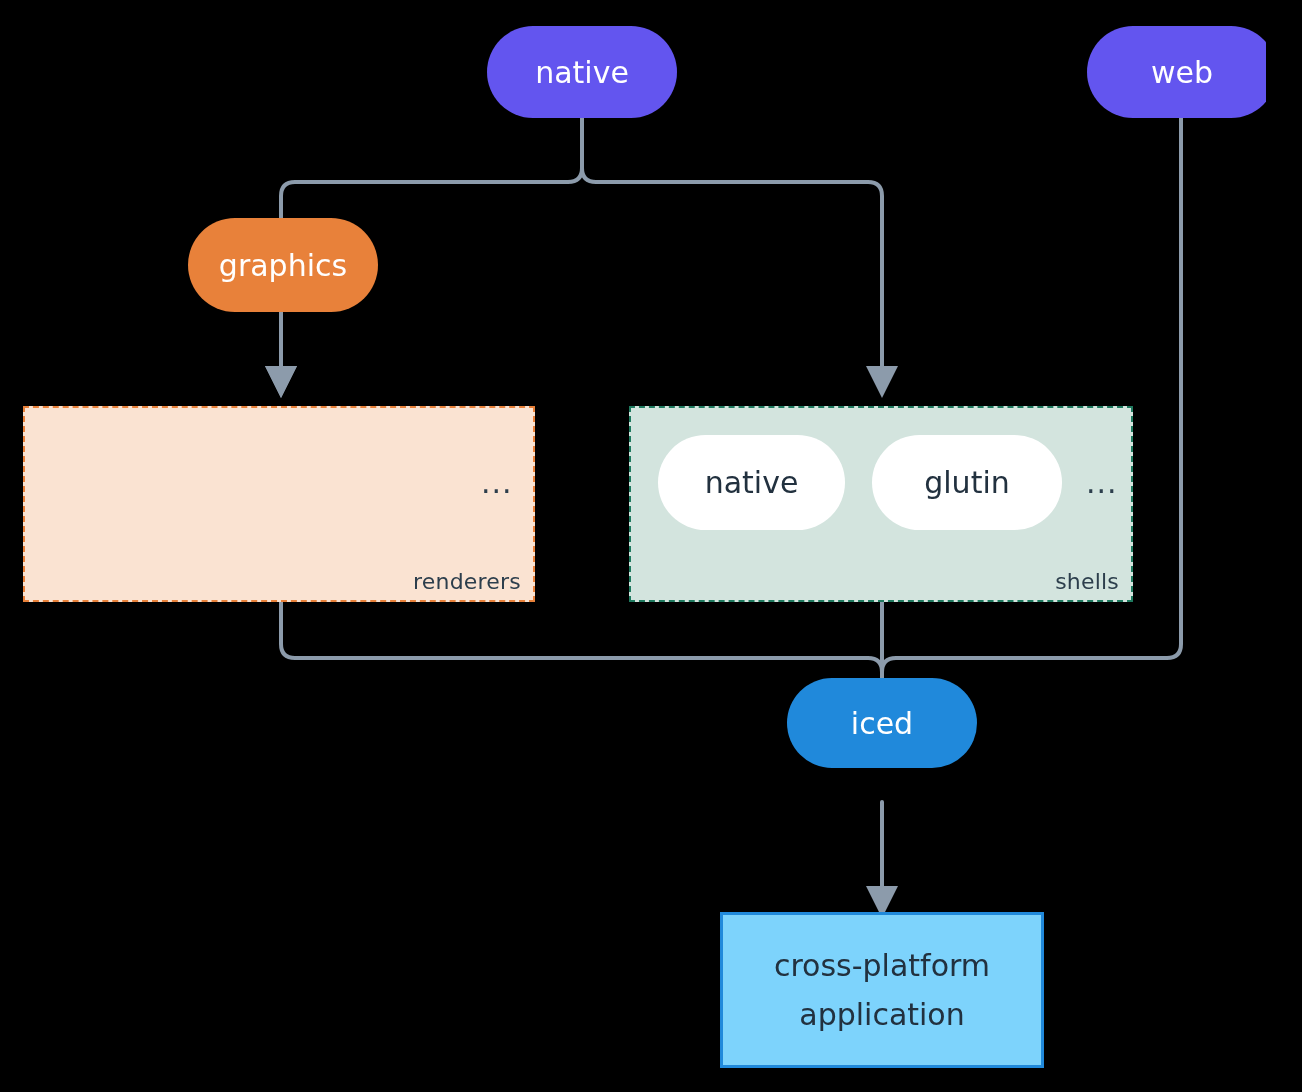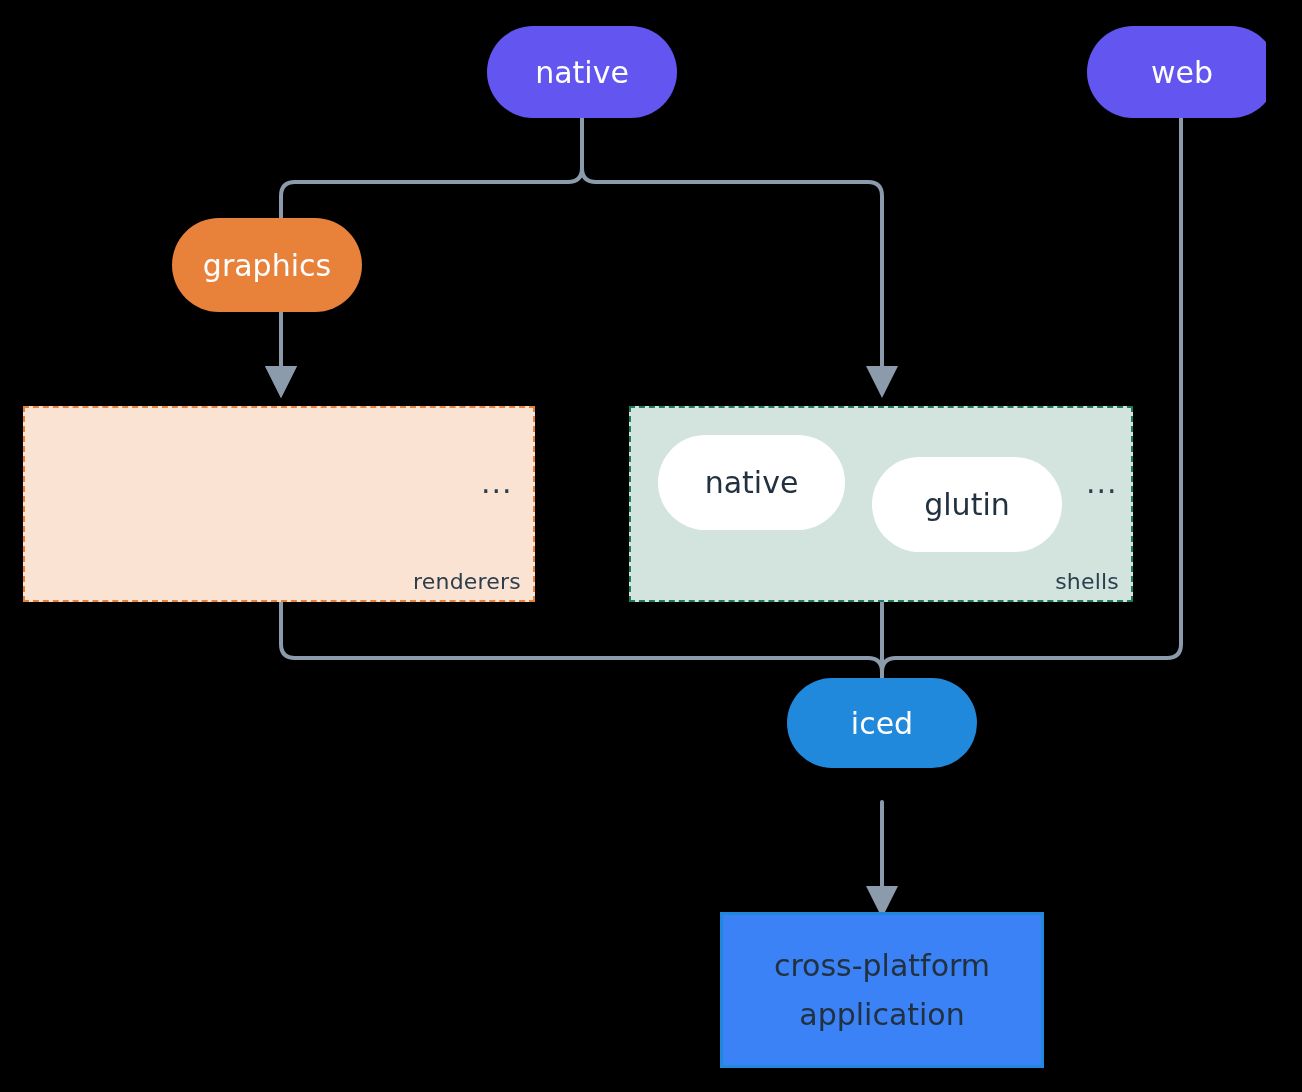--- a/index.html
+++ b/index.html
@@ -82,21 +82,21 @@
   }
   .ellipsis {
     position: absolute;
     color: #2C3E4C;
     font-size: 30px;
     line-height: 1;
     letter-spacing: 1px;
   }
   .appbox {
     position: absolute;
-    background: #3b82f6;
+    background: #7dd3fc;
     border: 3px solid #2089DB;
     box-sizing: border-box;
     display: flex;
     flex-direction: column;
     align-items: center;
     justify-content: center;
     color: #22313F;
     font-size: 30px;
     line-height: 1.65;
   }
@@ -144,34 +144,34 @@
   </svg>
 
   <div class="node pill node-native" style="left:487px; top:26px; width:190px; height:92px;">
     <span>native</span>
   </div>
 
   <div class="node pill node-web" style="left:1087px; top:26px; width:190px; height:92px;">
     <span>web</span>
   </div>
 
-  <div class="node pill node-graphics" style="left:172px; top:218px; width:190px; height:94px;">
+  <div class="node pill node-graphics" style="left:188px; top:218px; width:190px; height:94px;">
     <span>graphics</span>
   </div>
 
   <div class="group group-renderers" style="left:23px; top:406px; width:512px; height:196px;">
     <div class="ellipsis" style="left:456px; top:60px;">...</div>
     <div class="group-label">renderers</div>
   </div>
 
   <div class="group group-shells" style="left:629px; top:406px; width:504px; height:196px;">
     <div class="leaf" style="left:27px; top:27px; width:187px; height:95px;">
       <span>native</span>
     </div>
-    <div class="leaf" style="left:241px; top:27px; width:190px; height:95px;margin-top:22px;">
+    <div class="leaf" style="left:241px; top:27px; width:190px; height:95px;">
       <span>glutin</span>
     </div>
     <div class="ellipsis" style="left:455px; top:60px;">...</div>
     <div class="group-label">shells</div>
   </div>
 
   <div class="node pill node-iced" style="left:787px; top:678px; width:190px; height:90px;align-items:center;">
     <span>iced</span>
   </div>
 

